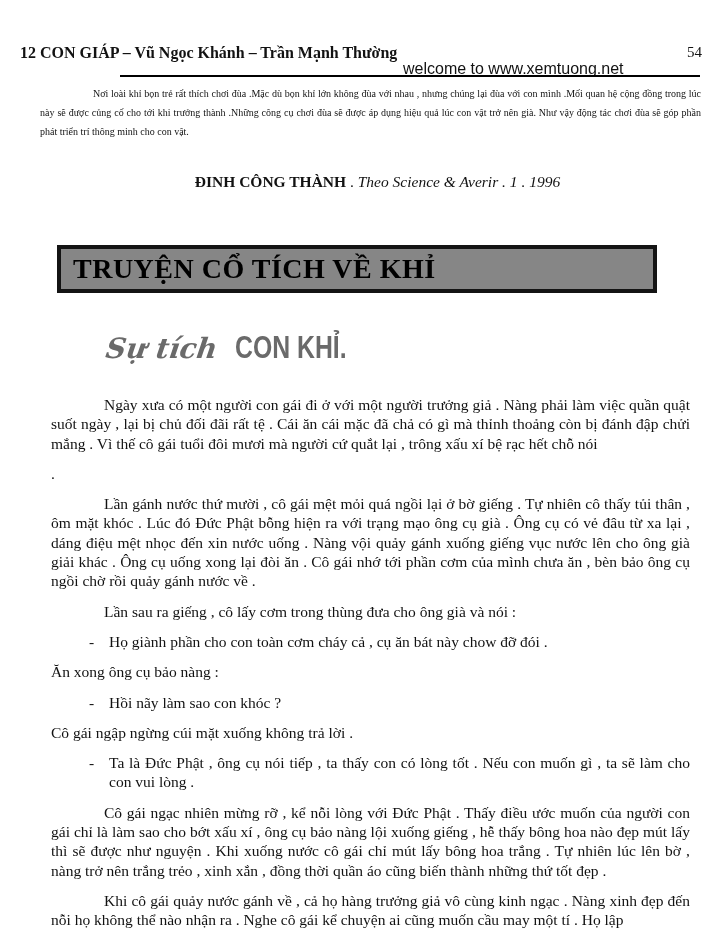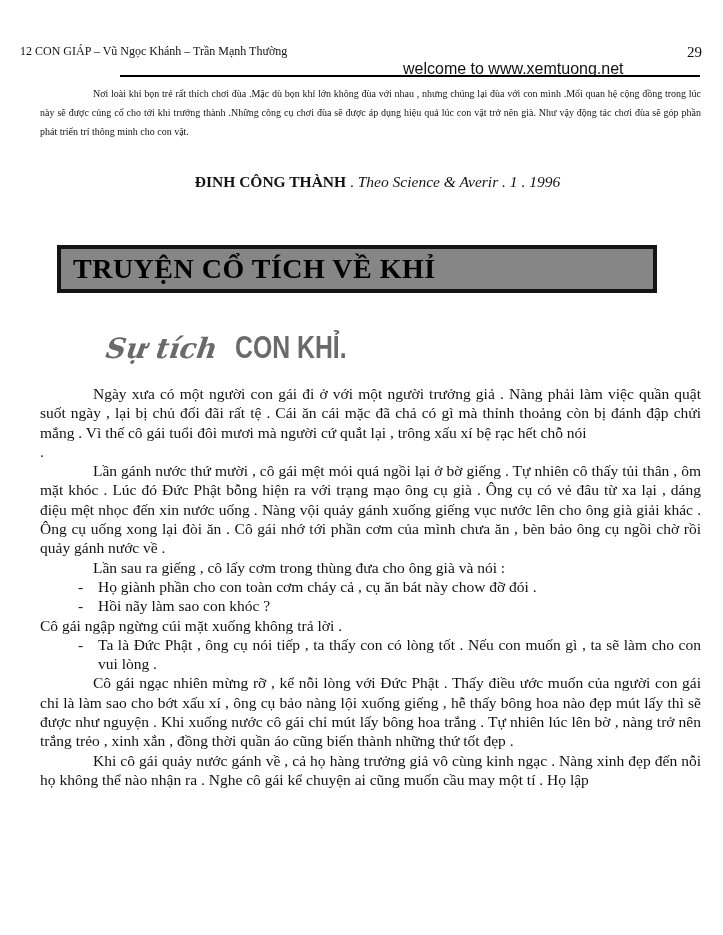--- a/index.html
+++ b/index.html
@@ -4,21 +4,21 @@
 <style>
   html,body { margin:0; padding:0; background:#e8e8e8; }
   .page {
     position:relative; width:723px; height:935px; margin:0 auto;
     background:#ffffff; overflow:hidden;
     font-family:"Liberation Serif", serif; color:#121212;
   }
   
   .h-title {
     position:absolute; left:20px; top:44px;
-    font-size:12px; font-weight:400; white-space:nowrap;
+    font-size:16px; font-weight:700; white-space:nowrap;
   }
   .h-link {
     position:absolute; left:403px; top:60px;
     font-family:"Liberation Sans", sans-serif; font-size:16px;
     color:#121212; text-decoration:underline; white-space:nowrap; cursor:pointer;
   }
   .h-page { position:absolute; left:687px; top:44px; font-size:15px; }
   .rule { position:absolute; left:120px; top:75px; width:580px; height:2px; background:#000; }
 
   
@@ -55,35 +55,35 @@
     display:inline-block; margin-left:14px;
     font-family:"Liberation Sans", sans-serif; font-weight:700; font-size:31px;
     transform:scaleX(0.8); transform-origin:left center; vertical-align:baseline;
   }
 
   
   .story {
     position:absolute; left:40px; top:384px; width:661px;
     font-size:15.5px; line-height:19.3px; text-align:justify;
   }
-  .story p { margin:0; }
+  .story p { margin:11px; }
   .story p.indent { text-indent:53px; }
   .story p.flush { text-indent:0; }
   .story p.dialogue { position:relative; padding-left:58px; }
   .story .dash { position:absolute; left:38px; }
 </style>
 </head>
 <body>
 
 <div class="page" style="color: rgb(18, 18, 18);">
 
   <div>
     <span class="h-title">12 CON GIÁP – Vũ Ngọc Khánh – Trần Mạnh Thường</span>
     <a class="h-link">welcome to www.xemtuong.net</a>
-    <span class="h-page">29</span>
+    <span class="h-page">54</span>
   </div>
 
   <div class="rule"></div>
 
   <p class="intro">Nơi loài khỉ bọn trẻ rất thích chơi đùa .Mặc dù bọn khỉ lớn không đùa với nhau , nhưng chúng lại đùa với con mình .Mối quan hệ cộng đồng trong lúc này sẽ được củng cố cho tới khi trưởng thành .Những công cụ chơi đùa sẽ được áp dụng hiệu quả lúc con vật trở nên già. Như vậy động tác chơi đùa sẽ góp phần phát triển trí thông minh cho con vật.</p>
 
   <div class="citation"><span class="cit-author">ĐINH CÔNG THÀNH</span><span class="cit-sep"> . </span><span class="cit-source">Theo Science &amp; Averir . 1 . 1996</span></div>
 
   <div class="banner" style="background: rgb(134, 134, 134); border-color: rgb(20, 20, 20);">
     <span class="banner-text">TRUYỆN CỔ TÍCH VỀ KHỈ</span>
@@ -93,20 +93,21 @@
     <span class="sub-script">Sự tích</span>
     <span class="sub-main">CON KHỈ.</span>
   </div>
 
   <div class="story">
       <p class="indent">Ngày xưa có một người con gái đi ở với một người trưởng giả . Nàng phải làm việc quần quật suốt ngày , lại bị chủ đối đãi rất tệ . Cái ăn cái mặc đã chả có gì mà thỉnh thoảng còn bị đánh đập chửi mắng . Vì thế cô gái tuổi đôi mươi mà người cứ quắt lại , trông xấu xí bệ rạc hết chỗ nói</p>
       <p class="flush">.</p>
       <p class="indent">Lần gánh nước thứ mười , cô gái mệt mỏi quá ngồi lại ở bờ giếng . Tự nhiên cô thấy tủi thân , ôm mặt khóc . Lúc đó Đức Phật bỗng hiện ra với trạng mạo ông cụ già . Ông cụ có vẻ đâu từ xa lại , dáng điệu mệt nhọc đến xin nước uống . Nàng vội quảy gánh xuống giếng vục nước lên cho ông già giải khác . Ông cụ uống xong lại đòi ăn . Cô gái nhớ tới phần cơm của mình chưa ăn , bèn bảo ông cụ ngồi chờ rồi quảy gánh nước về .</p>
       <p class="indent">Lần sau ra giếng , cô lấy cơm trong thùng đưa cho ông già và nói :</p>
       <p class="dialogue"><span class="dash">-</span>Họ giành phần cho con toàn cơm cháy cả , cụ ăn bát này chow đỡ đói .</p>
+      <p class="flush">Ăn xong ông cụ bảo nàng :</p>
       <p class="dialogue"><span class="dash">-</span>Hồi nãy làm sao con khóc ?</p>
       <p class="flush">Cô gái ngập ngừng cúi mặt xuống không trả lời .</p>
       <p class="dialogue"><span class="dash">-</span>Ta là Đức Phật , ông cụ nói tiếp , ta thấy con có lòng tốt . Nếu con muốn gì , ta sẽ làm cho con vui lòng .</p>
       <p class="indent">Cô gái ngạc nhiên mừng rỡ , kể nỗi lòng với Đức Phật . Thấy điều ước muốn của người con gái chỉ là làm sao cho bớt xấu xí , ông cụ bảo nàng lội xuống giếng , hễ thấy bông hoa nào đẹp mút lấy thì sẽ được như nguyện . Khi xuống nước cô gái chỉ mút lấy bông hoa trắng . Tự nhiên lúc lên bờ , nàng trở nên trắng trẻo , xinh xắn , đồng thời quần áo cũng biến thành những thứ tốt đẹp .</p>
       <p class="indent">Khi cô gái quảy nước gánh về , cả họ hàng trưởng giả vô cùng kinh ngạc . Nàng xinh đẹp đến nỗi họ không thể nào nhận ra . Nghe cô gái kể chuyện ai cũng muốn cầu may một tí . Họ lập</p>
     </div>
 
 </div>
 
 </body></html>

